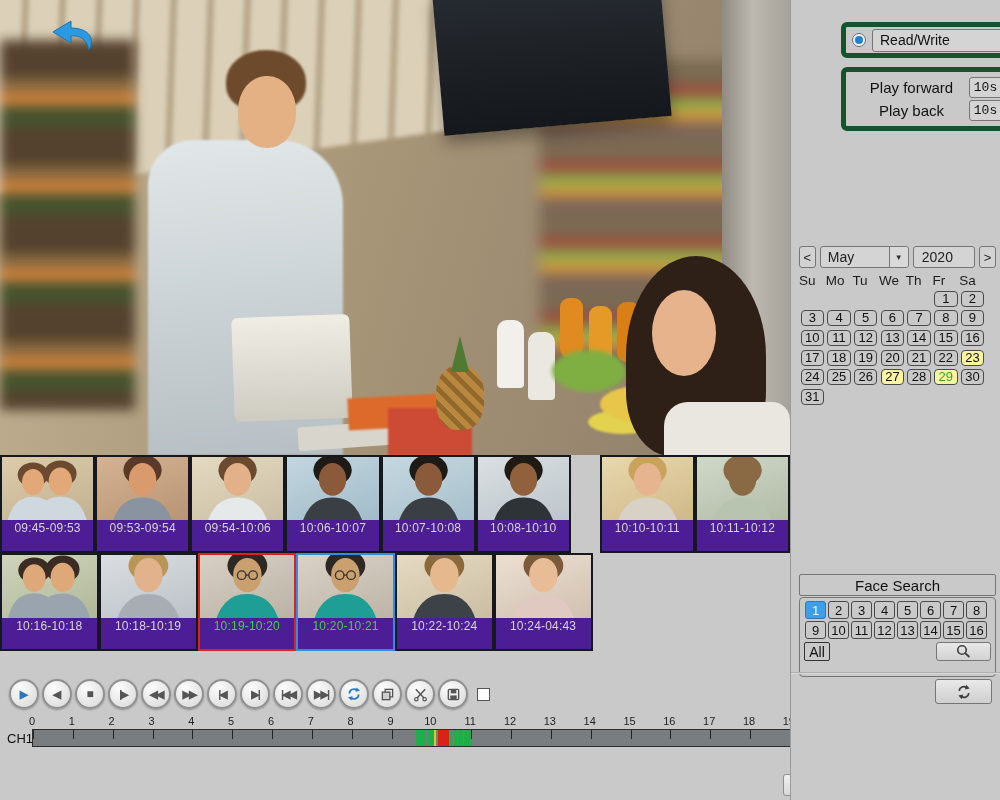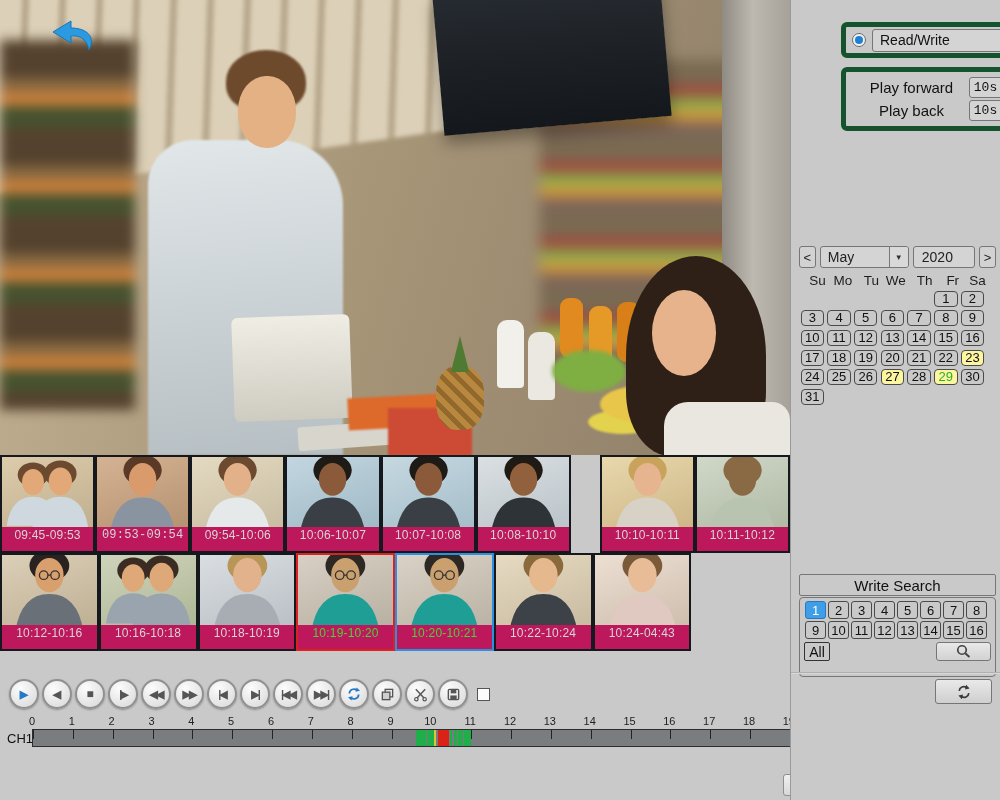--- a/index.html
+++ b/index.html
@@ -59,21 +59,21 @@
     border-radius:50%; background:#e6b38c; }
   .v-woman-top { position:absolute; left:664px; top:402px; width:126px; height:53px;
     background:#eae7e1; border-radius: 24px 18px 0 0; }
   .back-icon { position:absolute; left:50px; top:18px; }
   
   .thumbs { position:absolute; left:0; top:455px; width:790px; }
   .thumb-row { display:flex; }
   .thumb { position:relative; width:98.75px; height:98px; border:2px solid #15181c; background:#888; }
   .thumb-img { position:absolute; inset:0 0 17px 0; overflow:hidden; }
   .thumb-img svg { width:100%; height:100%; display:block; }
-  .thumb-time { position:absolute; left:0; right:0; bottom:0; height:24px; background:#be185d;
+  .thumb-time { position:absolute; left:0; right:0; bottom:0; height:31px; background:#4c1d95;
     color:#d6d6d6; font-size:12px; line-height:17px; text-align:center; letter-spacing:.2px; }
   
   .controls { position:absolute; left:9px; top:679px; display:flex; align-items:center; gap:3px; }
   .ctrl { width:30px; height:30px; border-radius:50%; border:2px solid #909090;
     background: radial-gradient(circle at 35% 28%, #fcfcfc, #d7d7d7);
     box-shadow: 0 1px 2px rgba(0,0,0,.3);
     display:flex; align-items:center; justify-content:center;
     font-size:11px; font-weight:bold; color:#555; cursor:pointer; }
   .ctrl .g2 { letter-spacing:-2px; }
   .ctrl.blue { color:#2779c8; }
@@ -116,21 +116,21 @@
   .cal { position:absolute; left:8px; top:246px; width:197px; }
   .cal-head { display:flex; gap:4px; align-items:center; }
   .cal-nav { width:17px; height:22px; border:1px solid #767676; border-radius:3px; background:#d2d2d2;
     font-size:13px; color:#222; display:flex; align-items:center; justify-content:center; cursor:pointer; }
   .cal-month { width:90px; height:22px; border:1px solid #767676; border-radius:3px; background:#d4d4d4;
     display:flex; align-items:center; overflow:hidden; }
   .cal-month .sel-text { flex:1; padding-left:7px; font-size:14px; }
   .cal-year { width:63px; height:22px; border:1px solid #767676; border-radius:3px; background:#d4d4d4;
     display:flex; align-items:center; padding-left:8px; font-size:14px; }
   .dow-row { display:flex; margin-top:5px; }
-  .dow { width:26.7px; text-align:right; font-size:13.5px; color:#1d1d1d; }
+  .dow { width:26.7px; text-align:left; font-size:13.5px; color:#1d1d1d; }
   .cal-week { display:flex; margin-top:2px; }
   .cal-cell { width:23.5px; height:16px; margin:0.8px 1.6px; border:1.5px solid #4a4a4a; border-radius:4px;
     font-size:13px; line-height:14px; text-align:center; color:#111; background:transparent; cursor:pointer;
     font-family:"Liberation Sans",sans-serif; padding:0; }
   .cal-cell.blank { visibility:hidden; }
   .cal-cell.hl { background:#fdf6a0; }
   .cal-cell.grn { color:#2fae2f; background:#fdf6a0; }
   
   .fs-title { position:absolute; left:8px; top:574px; width:197px; height:22px;
     border:1px solid #767676; border-radius:2px; text-align:center; font-size:15px;
@@ -199,21 +199,21 @@
             <g transform="translate(14,0) scale(0.85)" transform-origin="50 55">
       <ellipse cx="50" cy="30" rx="21" ry="17" fill="#6b4a2f"></ellipse>
       <ellipse cx="50" cy="40" rx="15" ry="18" fill="#e2a877"></ellipse>
 
       <path d="M14,100 Q20,60 50,60 Q80,60 86,100 Z" fill="#cfd8de"></path>
     </g>
           </svg>
         </div>
         <div class="thumb-time" style="color: rgb(214, 214, 214);">09:45-09:53</div>
       </div>
-      <div class="thumb" style="border-color: rgb(21, 24, 28); font-family: Liberation Mono, monospace;">
+      <div class="thumb" style="border-color: rgb(21, 24, 28);">
         <div class="thumb-img">
           <svg viewBox="0 0 100 100" preserveAspectRatio="xMidYMax slice" style="background:linear-gradient(160deg,#d4b394,#b3906e)">
             <g transform="translate(0,0) scale(1)" transform-origin="50 55">
       <ellipse cx="50" cy="30" rx="21" ry="17" fill="#5a3a26"></ellipse>
       <ellipse cx="50" cy="40" rx="15" ry="18" fill="#d99a6c"></ellipse>
 
       <path d="M14,100 Q20,60 50,60 Q80,60 86,100 Z" fill="#8a94a0"></path>
     </g>
           </svg>
         </div>
@@ -292,35 +292,20 @@
       <ellipse cx="50" cy="40" rx="15" ry="18" fill="#8a6a44"></ellipse>
 
       <path d="M14,100 Q20,60 50,60 Q80,60 86,100 Z" fill="#b8c4b0"></path>
     </g>
           </svg>
         </div>
         <div class="thumb-time" style="color: rgb(214, 214, 214);">10:11-10:12</div>
       </div>
     </div>
     <div class="thumb-row">
-      <div class="thumb" style="border-color: rgb(21, 24, 28);">
-        <div class="thumb-img">
-          <svg viewBox="0 0 100 100" preserveAspectRatio="xMidYMax slice" style="background:linear-gradient(160deg,#dccfb8,#bcae92)">
-            <g transform="translate(0,0) scale(1)" transform-origin="50 55">
-      <ellipse cx="50" cy="30" rx="21" ry="17" fill="#2a2220"></ellipse>
-      <ellipse cx="50" cy="40" rx="15" ry="18" fill="#d9a06e"></ellipse>
-      <circle cx="44" cy="40" r="4.5" fill="none" stroke="#333" stroke-width="1.4"></circle>
-              <circle cx="56" cy="40" r="4.5" fill="none" stroke="#333" stroke-width="1.4"></circle>
-              <line x1="48.5" y1="40" x2="51.5" y2="40" stroke="#333" stroke-width="1.4"></line>
-      <path d="M14,100 Q20,60 50,60 Q80,60 86,100 Z" fill="#6a7078"></path>
-    </g>
-          </svg>
-        </div>
-        <div class="thumb-time" style="color: rgb(214, 214, 214);">10:12-10:16</div>
-      </div>
       <div class="thumb" style="border-color: rgb(21, 24, 28);">
         <div class="thumb-img">
           <svg viewBox="0 0 100 100" preserveAspectRatio="xMidYMax slice" style="background:linear-gradient(160deg,#ced4ba,#acb494)">
             <g transform="translate(-16,0) scale(0.8)" transform-origin="50 55">
       <ellipse cx="50" cy="30" rx="21" ry="17" fill="#3a2c22"></ellipse>
       <ellipse cx="50" cy="40" rx="15" ry="18" fill="#dfa878"></ellipse>
 
       <path d="M14,100 Q20,60 50,60 Q80,60 86,100 Z" fill="#9aa4ae"></path>
     </g>
             <g transform="translate(14,0) scale(0.85)" transform-origin="50 55">
@@ -637,21 +622,21 @@
           <button class="cal-cell blank"></button>
           <button class="cal-cell blank"></button>
           <button class="cal-cell blank"></button>
           <button class="cal-cell blank"></button>
           <button class="cal-cell blank"></button>
           <button class="cal-cell blank"></button>
         </div>
       </div>
   </div>
 
-  <div class="fs-title">Write Search</div>
+  <div class="fs-title">Face Search</div>
   <div class="fs-panel">
     <div class="fs-row">
         <button class="ch-btn sel">1</button>
         <button class="ch-btn">2</button>
         <button class="ch-btn">3</button>
         <button class="ch-btn">4</button>
         <button class="ch-btn">5</button>
         <button class="ch-btn">6</button>
         <button class="ch-btn">7</button>
         <button class="ch-btn">8</button>

